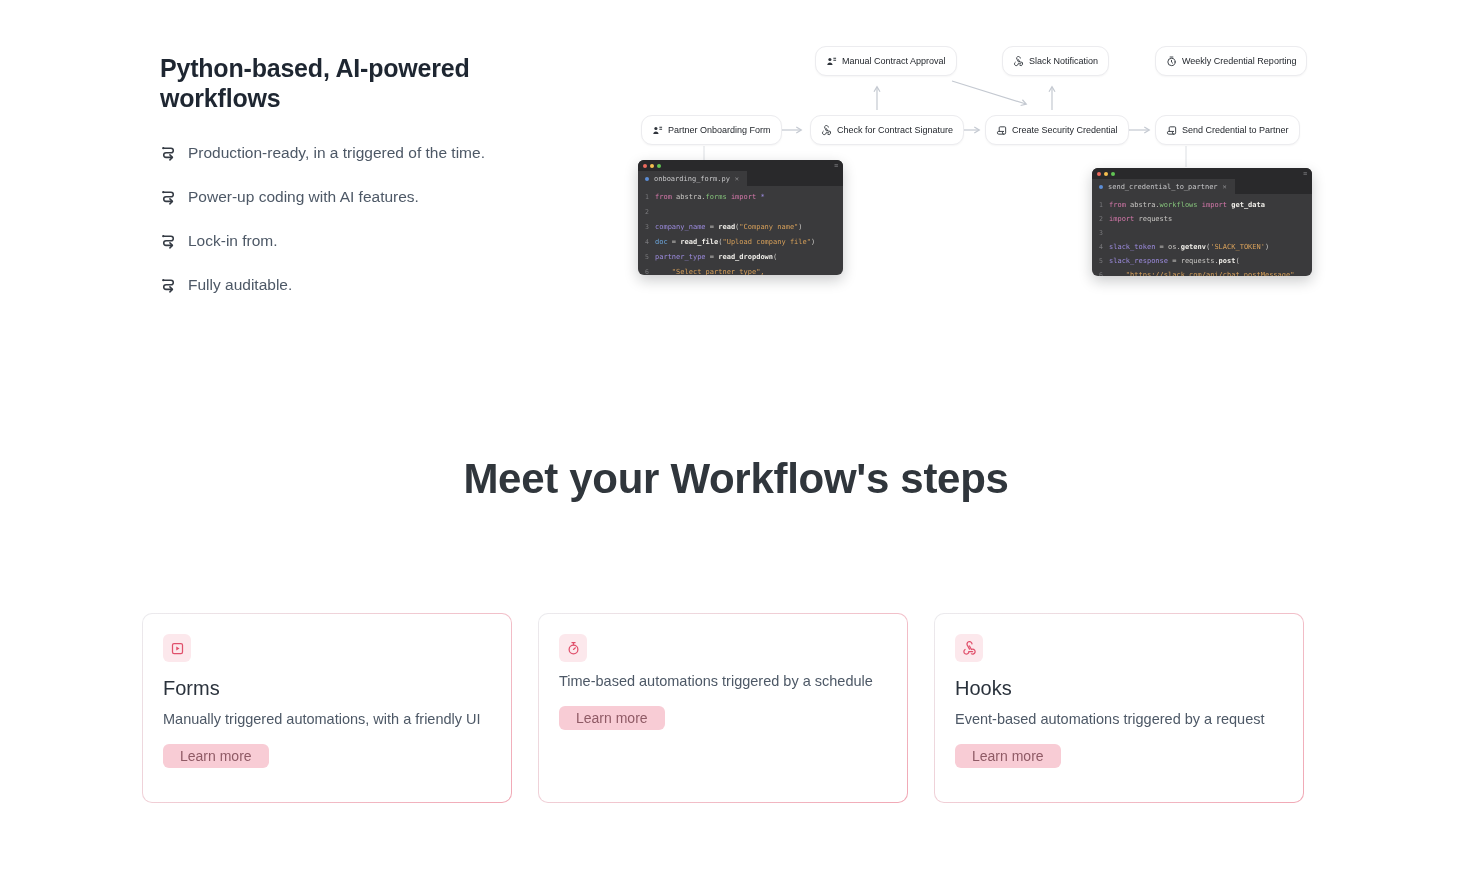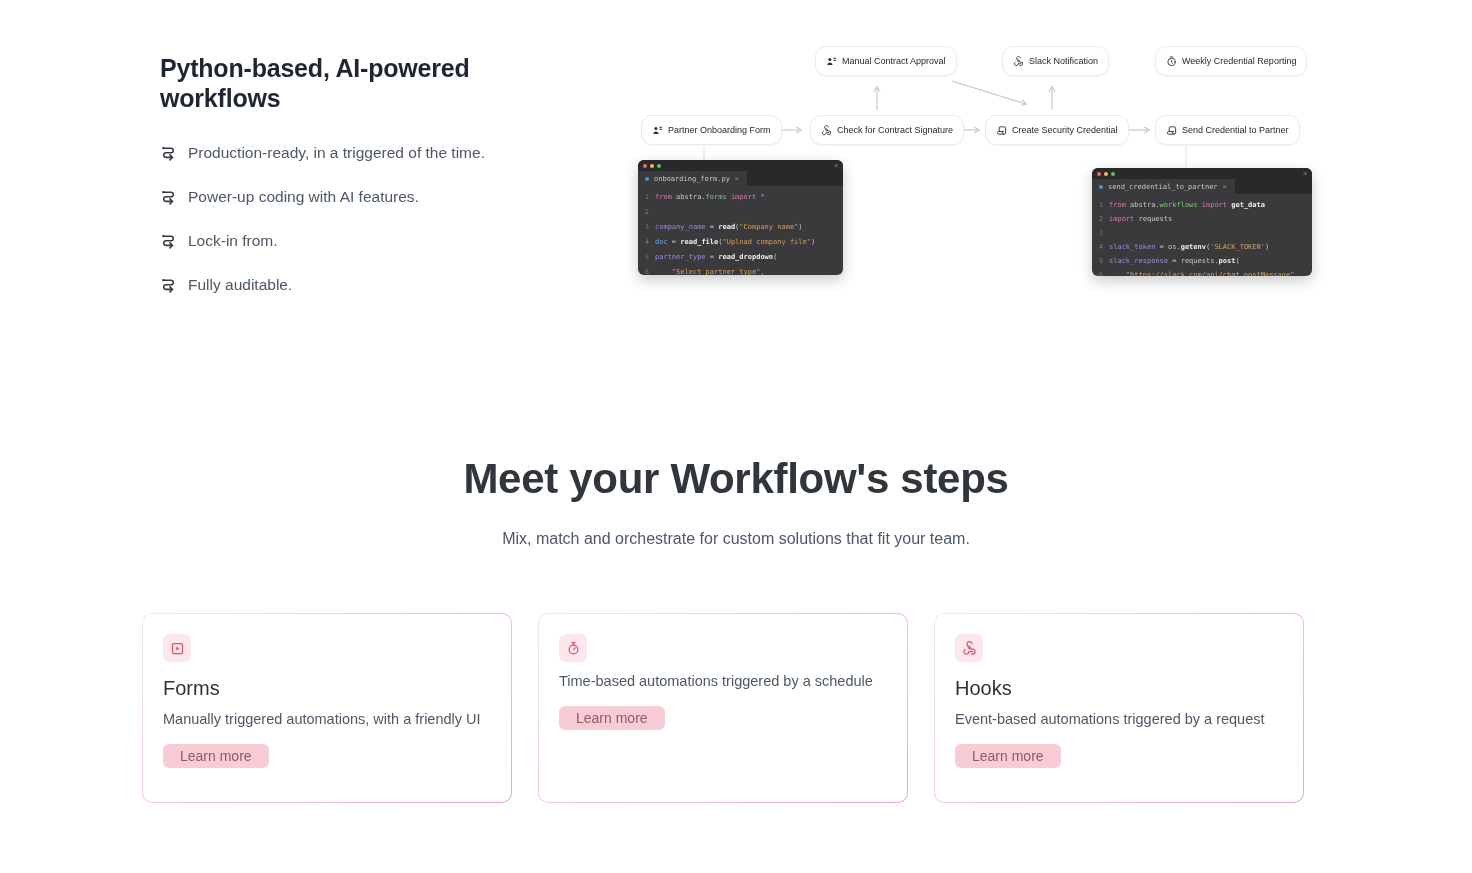--- a/index.html
+++ b/index.html
@@ -234,21 +234,20 @@
           <div class="code-line"><span class="ln">4</span><span class="tk-pu">slack_token</span><span class="tk-df"> = </span><span class="tk-df">os.</span><span class="tk-fn">getenv</span><span class="tk-df">(</span><span class="tk-st">'SLACK_TOKEN'</span><span class="tk-df">)</span></div>
           <div class="code-line"><span class="ln">5</span><span class="tk-pu">slack_response</span><span class="tk-df"> = </span><span class="tk-df">requests.</span><span class="tk-fn">post</span><span class="tk-df">(</span></div>
           <div class="code-line"><span class="ln">6</span><span class="tk-st">    "https://slack.com/api/chat.postMessage"</span></div>
         </div>
     </div>
   </div>
 </section>
 
 <div class="section-header">
   <h2 class="section-title">Meet your Workflow's steps</h2>
-  <p class="section-subtitle">Mix, match and orchestrate for custom solutions that fit your team.</p>
 </div>
 
 <div class="cards">
   <div class="card">
     <div class="card-badge">
       <svg viewBox="0 0 24 24" fill="none" stroke="currentColor" stroke-width="2">
           <rect x="4" y="4" width="16" height="16" rx="2.5"></rect>
           <path d="M10 8.8l5.2 3.2-5.2 3.2z" fill="currentColor" stroke="none"></path>
         </svg>
     </div>

